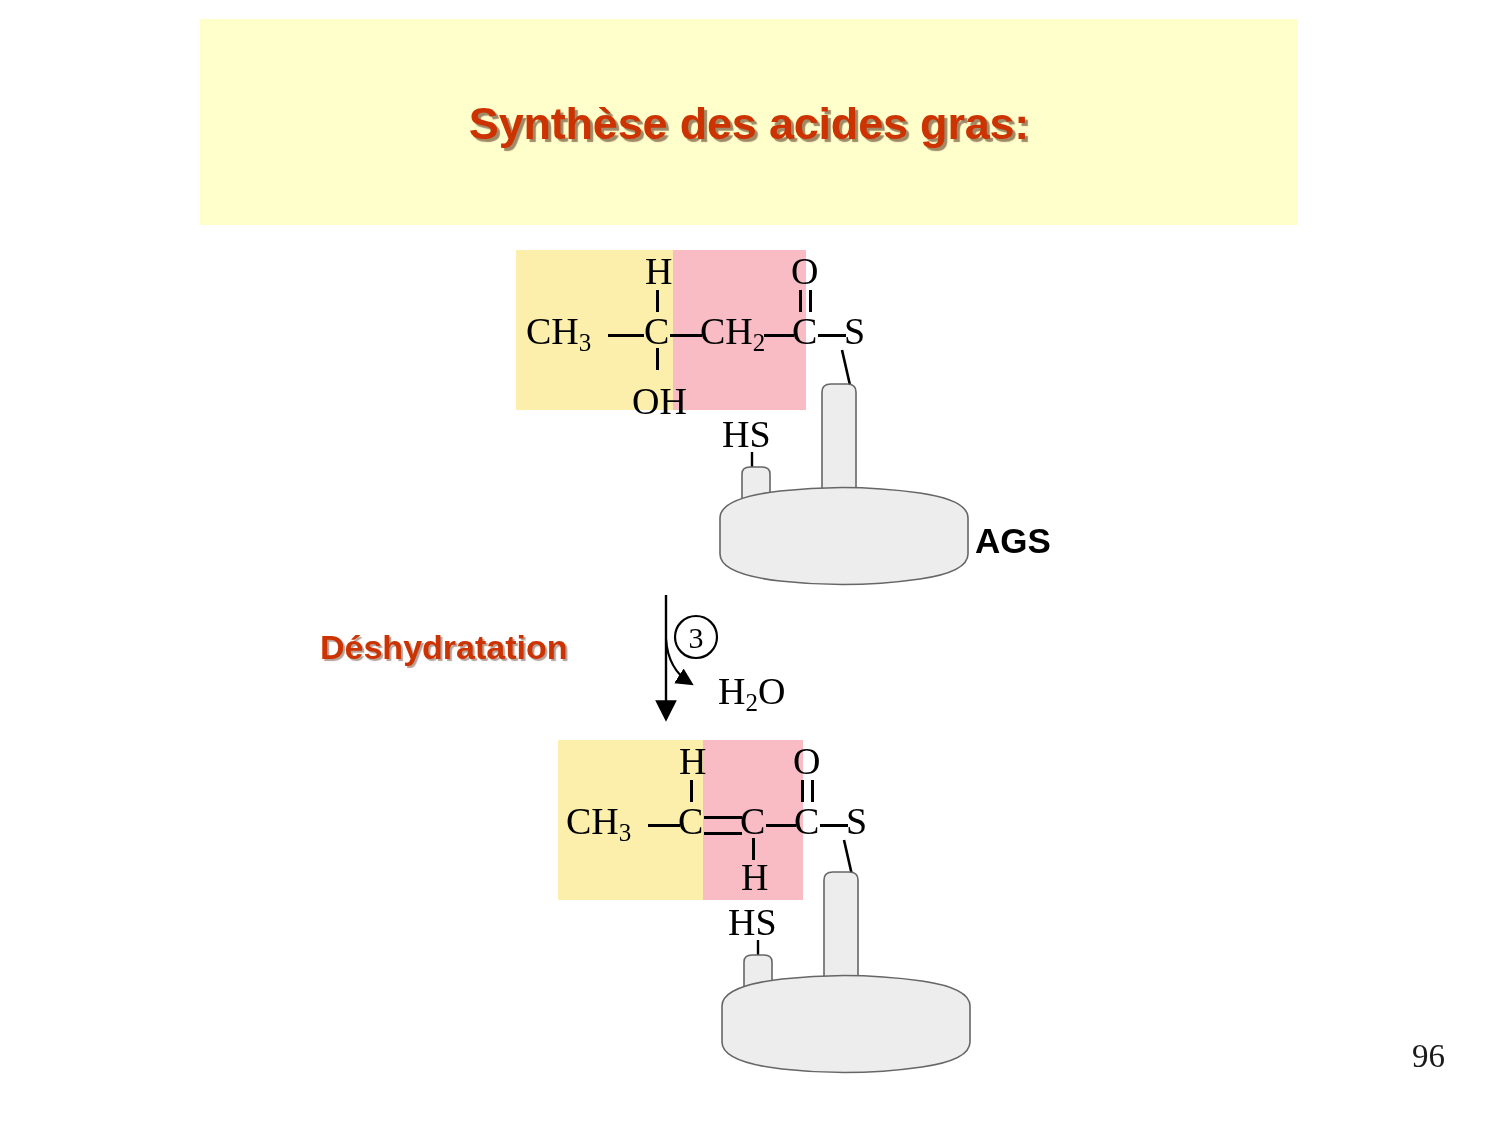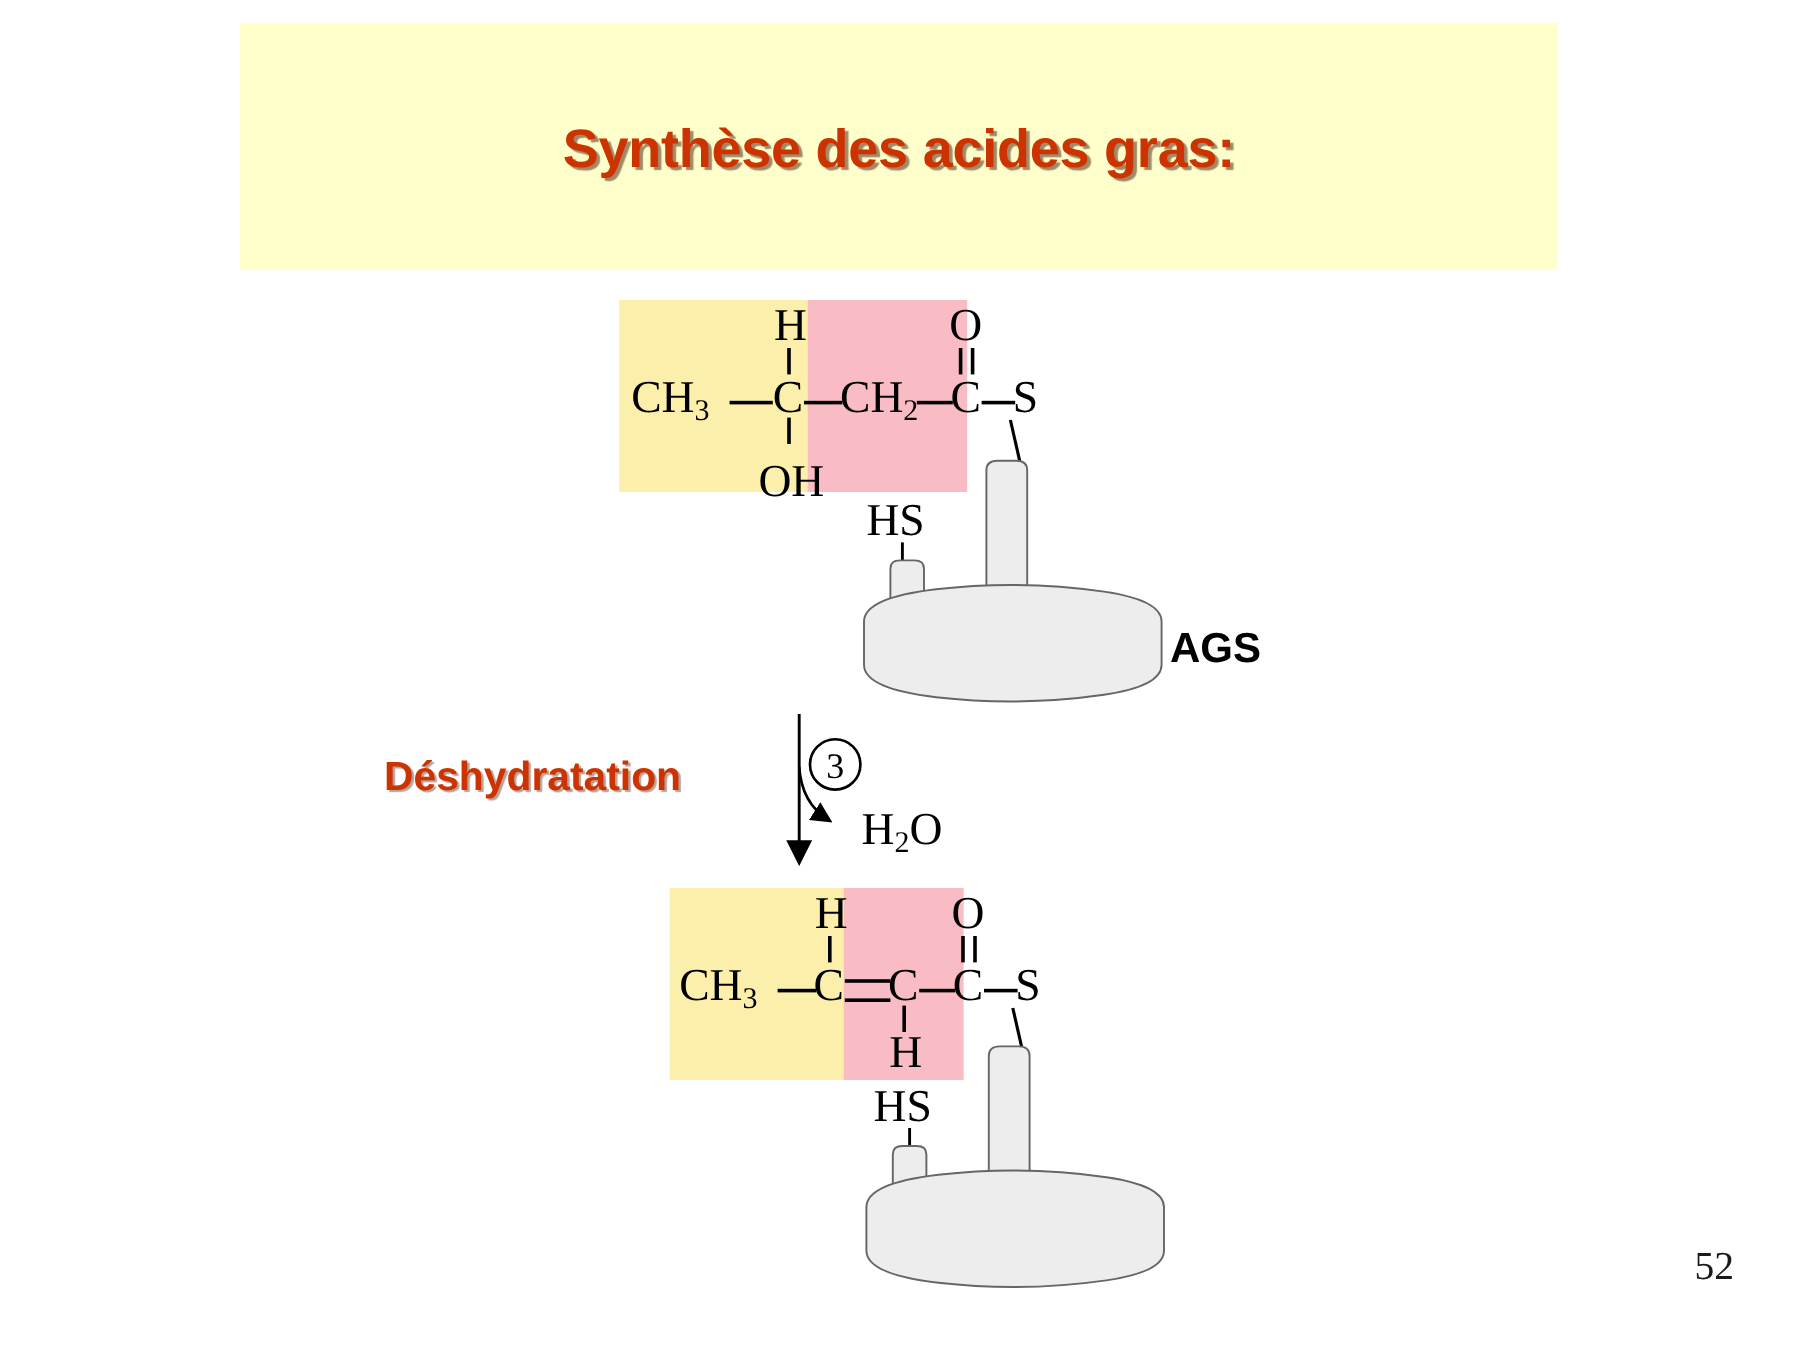--- a/index.html
+++ b/index.html
@@ -226,13 +226,13 @@
 <svg class="abs" style="left:746px; top:940px; width:30px; height:40px;">
   <line x1="12" y1="0" x2="12" y2="33" stroke="#000" stroke-width="2.4"></line>
 </svg>
 
 <svg class="abs" id="enzyme-bottom" style="left:712px; top:866px; width:270px; height:210px;" viewBox="0 0 270 210">
   <path class="enz-fill" d="M112,14 q0,-8 9,-8 h16 q9,0 9,8 v112 h-34 z"></path>
   <path class="enz-fill" d="M32,96 q0,-7 8,-7 h12 q8,0 8,7 v40 h-28 z"></path>
   <path class="enz-fill" d="M10,140 q0,-20 60,-27 q70,-8 140,2 q48,7 48,25 v36 q0,18 -48,25 q-70,10 -140,2 q-60,-7 -60,-27 z"></path>
 </svg>
 
-<div id="page-number">52</div>
+<div id="page-number">96</div>
 
 </body></html>

